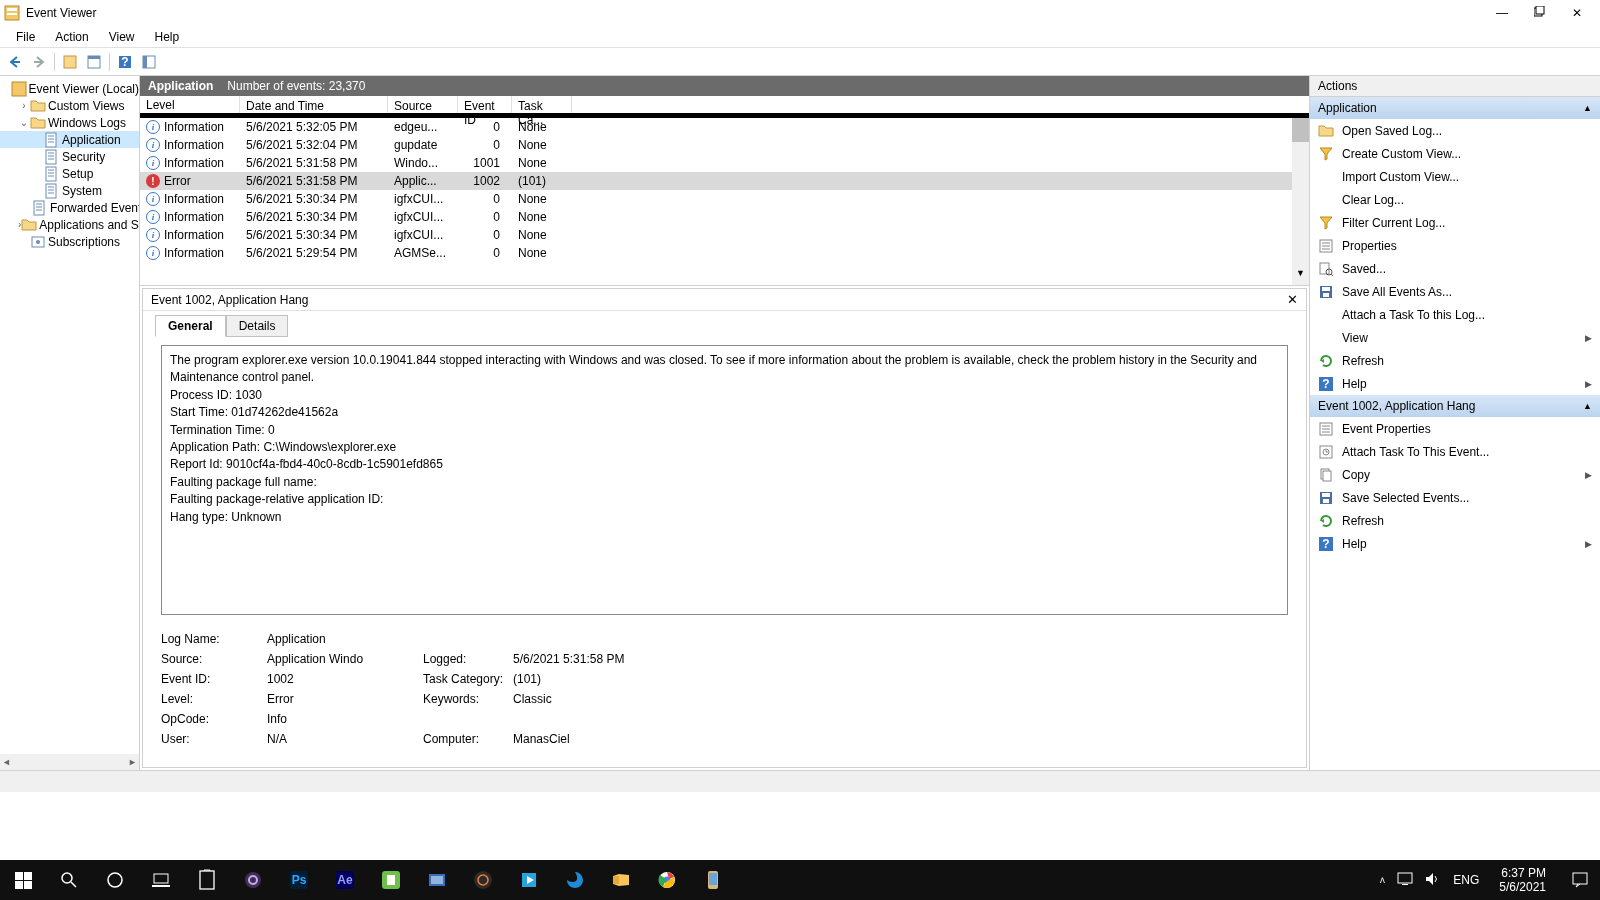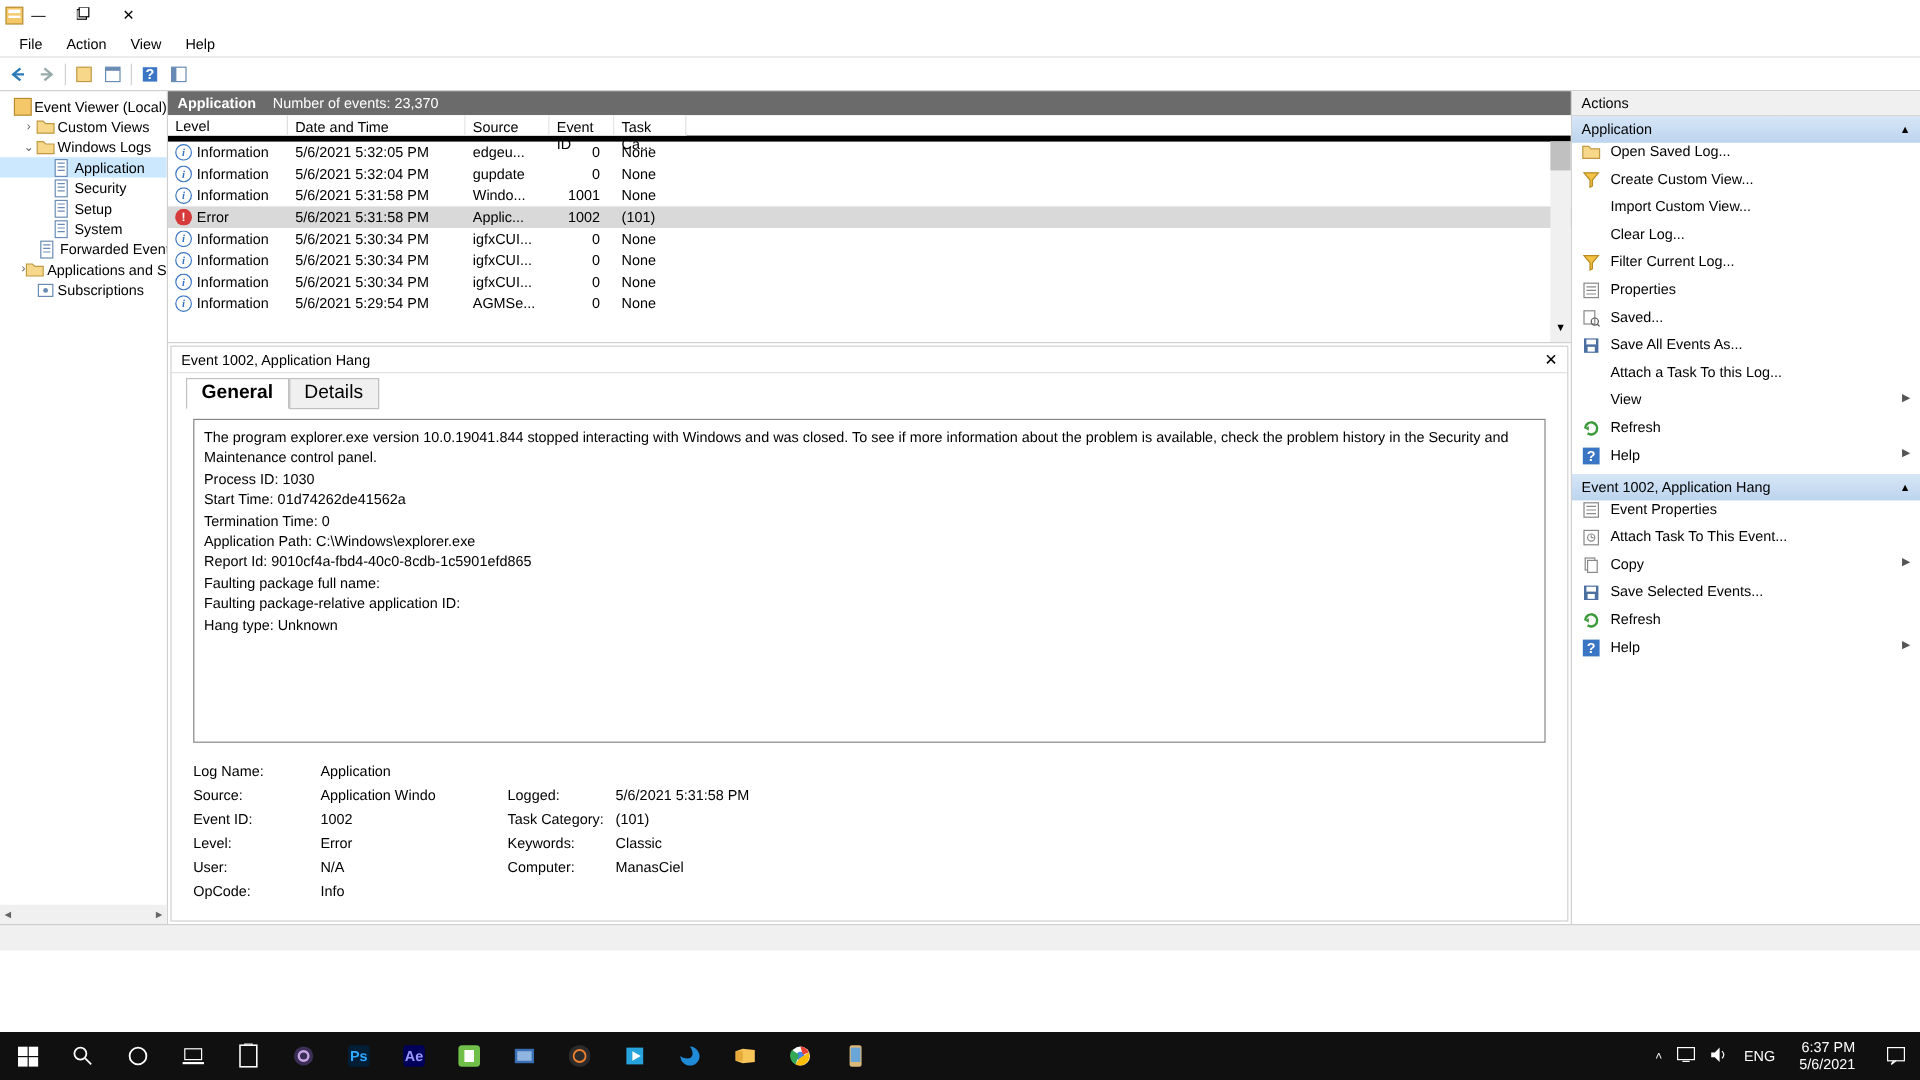--- a/index.html
+++ b/index.html
@@ -47,37 +47,37 @@
 .col-eid { width:54px; text-align:right; padding-right:12px !important; }
 .col-cat { width:60px; }
 .grid-sb { position:absolute; right:0; top:22px; bottom:0; width:17px; background:#f0f0f0; }
 .grid-sb .thumb { background:#c0c0c0; width:100%; height:24px; }
 .grid-sb .arr { height:17px; text-align:center; font-size:9px; background:#f0f0f0; position:absolute; bottom:0; width:100%; }
 
 .detail { flex:1; display:flex; flex-direction:column; border:1px solid #d0d0d0; margin:2px; }
 .detail-hdr { height:22px; display:flex; align-items:center; padding:0 8px; border-bottom:1px solid #e0e0e0; }
 .detail-hdr .close { margin-left:auto; font-family:Arial; font-size:13px; }
 .tabs { display:flex; padding:4px 12px 0; }
-.tab { padding:3px 12px; border:1px solid #c0c0c0; background:#fff; font-size:16px; }
+.tab { padding:3px 12px; border:1px solid #c0c0c0; background:#fff; font-size:12px; }
 .tab.active { border-bottom:1px solid #fff; font-weight:600; }
 .tab:not(.active){ background:#f0f0f0; border-bottom:1px solid #c0c0c0; }
 .desc { margin:8px 18px; border:1px solid #888; padding:6px 8px; height:270px; line-height:1.45; overflow:auto; }
 .props { margin:6px 18px; }
 .prow { display:flex; height:20px; align-items:center; }
 .plab1 { width:106px; }
 .pval1 { width:156px; }
 .plab2 { width:90px; }
 .pval2 { }
 .link { color:#0066cc; text-decoration:underline; }
 
 .actions { width:290px; display:flex; flex-direction:column; }
 .actions .ahdr { background:#f0f0f0; border-bottom:1px solid #d0d0d0; padding:3px 8px; font-weight:400; }
 .actions .asection { background:linear-gradient(#d7e6f7,#bcd4ee); padding:2px 8px; display:flex; align-items:center; height:22px; }
 .actions .asection .arr { margin-left:auto; font-size:9px; }
-.actions .aitem { display:flex; align-items:flex-start; height:23px; padding:0 8px; gap:8px; }
+.actions .aitem { display:flex; align-items:center; height:23px; padding:0 8px; gap:8px; }
 .actions .aitem .aicon { width:16px; height:16px; display:flex; align-items:center; justify-content:center; }
 .actions .aitem .arr { margin-left:auto; font-size:9px; color:#555; }
 
 .statusbar { height:22px; border-top:1px solid #d0d0d0; background:#f0f0f0; }
 
 
 .taskbar { position:absolute; bottom:0; left:0; right:0; height:40px; background:#101010; display:flex; color:#fff; }
 .taskbar .titem { width:46px; height:40px; display:flex; align-items:center; justify-content:center; }
 .taskbar .tray { margin-left:auto; display:flex; align-items:center; gap:12px; padding-right:6px; }
 .taskbar .clock { text-align:right; font-size:11px; line-height:1.2; padding:0 8px; }
@@ -92,20 +92,21 @@
 <body>
 
 <div class="titlebar">
   <span class="icon">
     <svg class="svg16" viewBox="0 0 16 16">
         <rect x="1" y="1" width="14" height="14" fill="#f4c869" stroke="#b78a2e"></rect>
         <rect x="3" y="3" width="10" height="3" fill="#fff"></rect>
         <rect x="3" y="8" width="10" height="2" fill="#fff"></rect>
       </svg>
   </span>
+  <span class="title">Event Viewer</span>
   <div class="winbtns">
     <span class="winbtn">—</span>
     <span class="winbtn"><svg width="11" height="11" viewBox="0 0 11 11">
           <rect x="0" y="2" width="8" height="8" fill="none" stroke="#000"></rect>
           <rect x="2" y="0" width="8" height="8" fill="#fff" stroke="#000"></rect>
         </svg></span>
     <span class="winbtn">✕</span>
   </div>
 </div>
 
@@ -401,28 +402,28 @@
             <div class="plab2">Task Category:</div>
             <div class="pval2">(101)</div>
           </div>
         <div class="prow">
             <div class="plab1">Level:</div>
             <div class="pval1">Error</div>
             <div class="plab2">Keywords:</div>
             <div class="pval2">Classic</div>
           </div>
         <div class="prow">
+            <div class="plab1">OpCode:</div>
+            <div class="pval1">Info</div>
+          </div>
+        <div class="prow">
             <div class="plab1">User:</div>
             <div class="pval1">N/A</div>
             <div class="plab2">Computer:</div>
             <div class="pval2">ManasCiel</div>
-          </div>
-        <div class="prow">
-            <div class="plab1">OpCode:</div>
-            <div class="pval1">Info</div>
           </div>
       </div>
     </div>
   </div>
 
   <div class="actions">
     <div class="ahdr">Actions</div>
     <div id="actions-body">
         <div class="asection">
           <span>Application</span>

